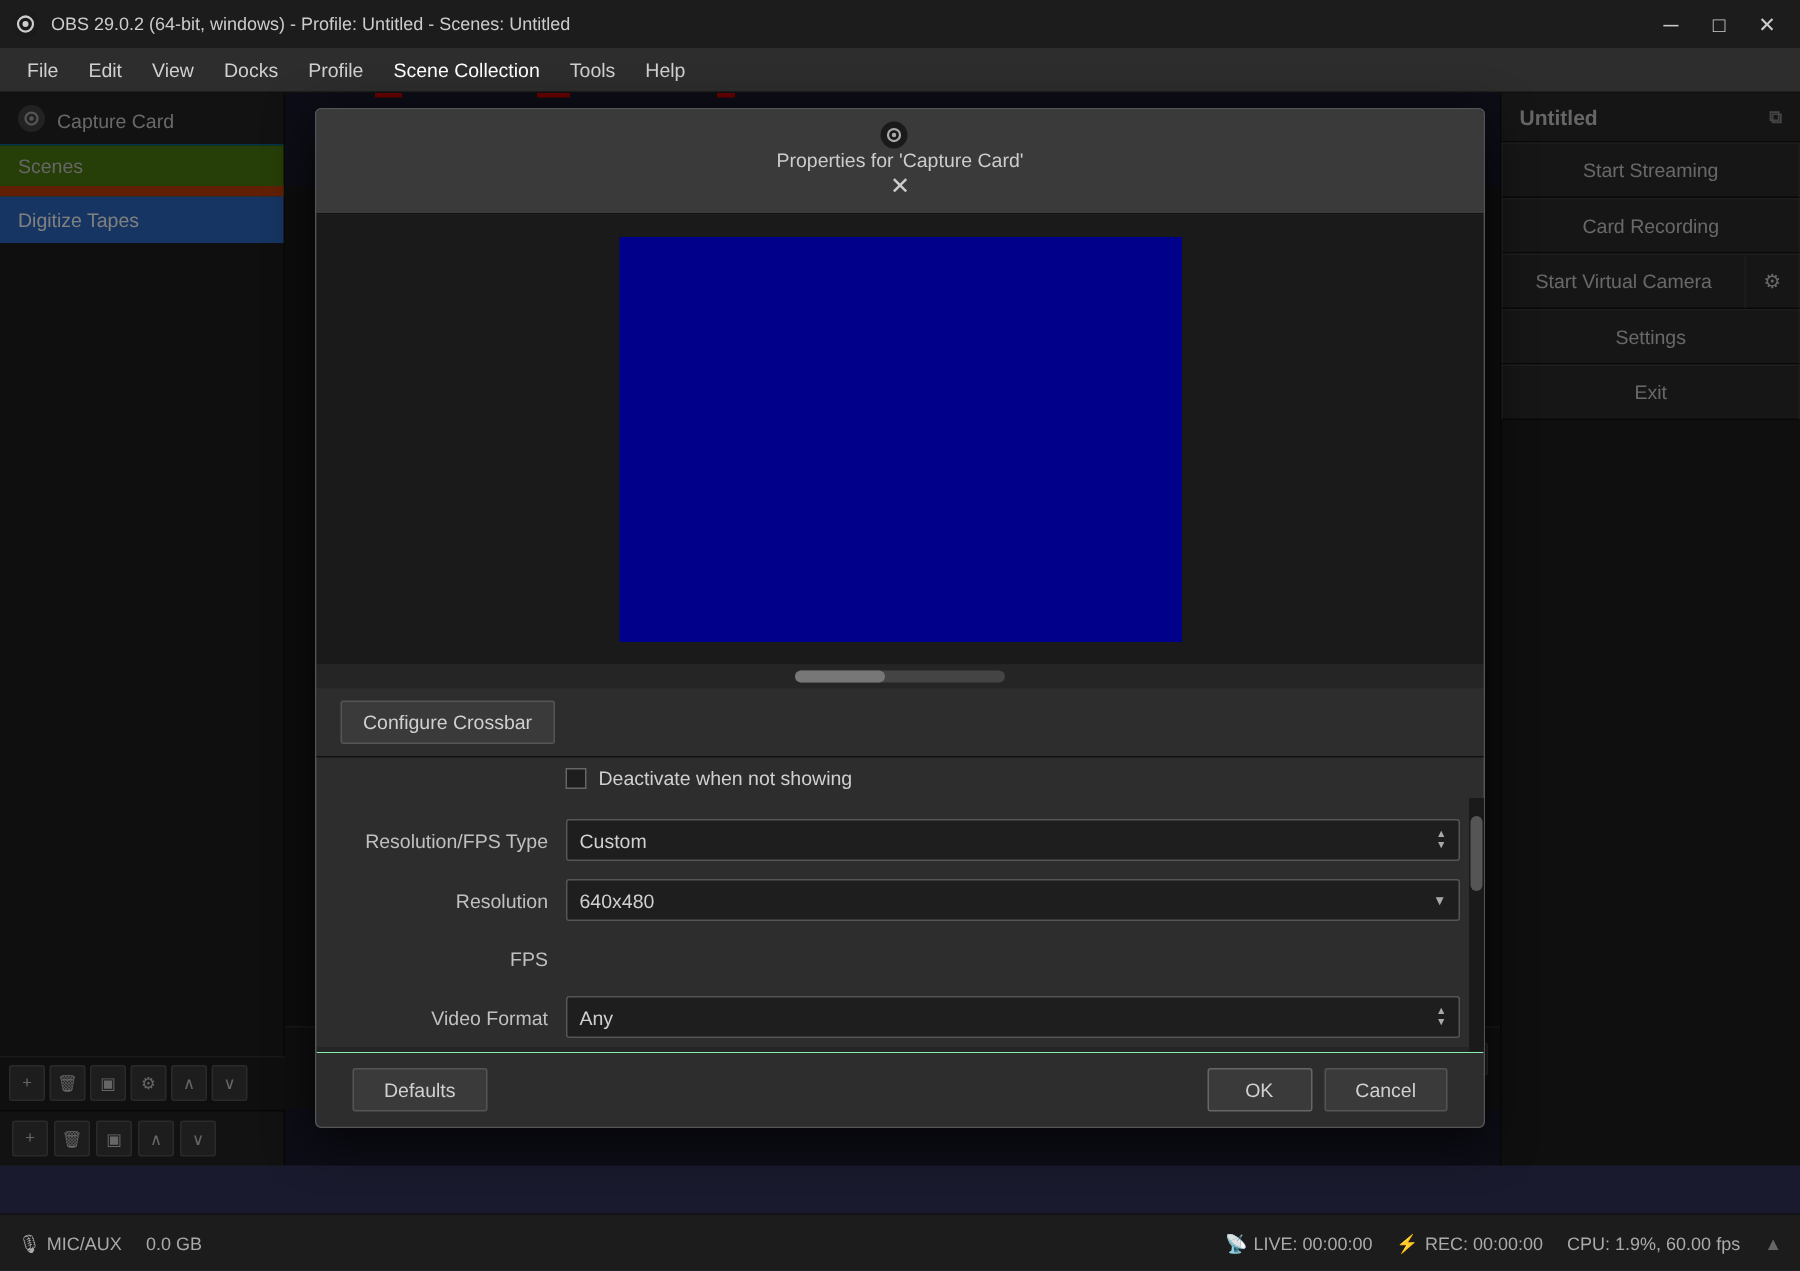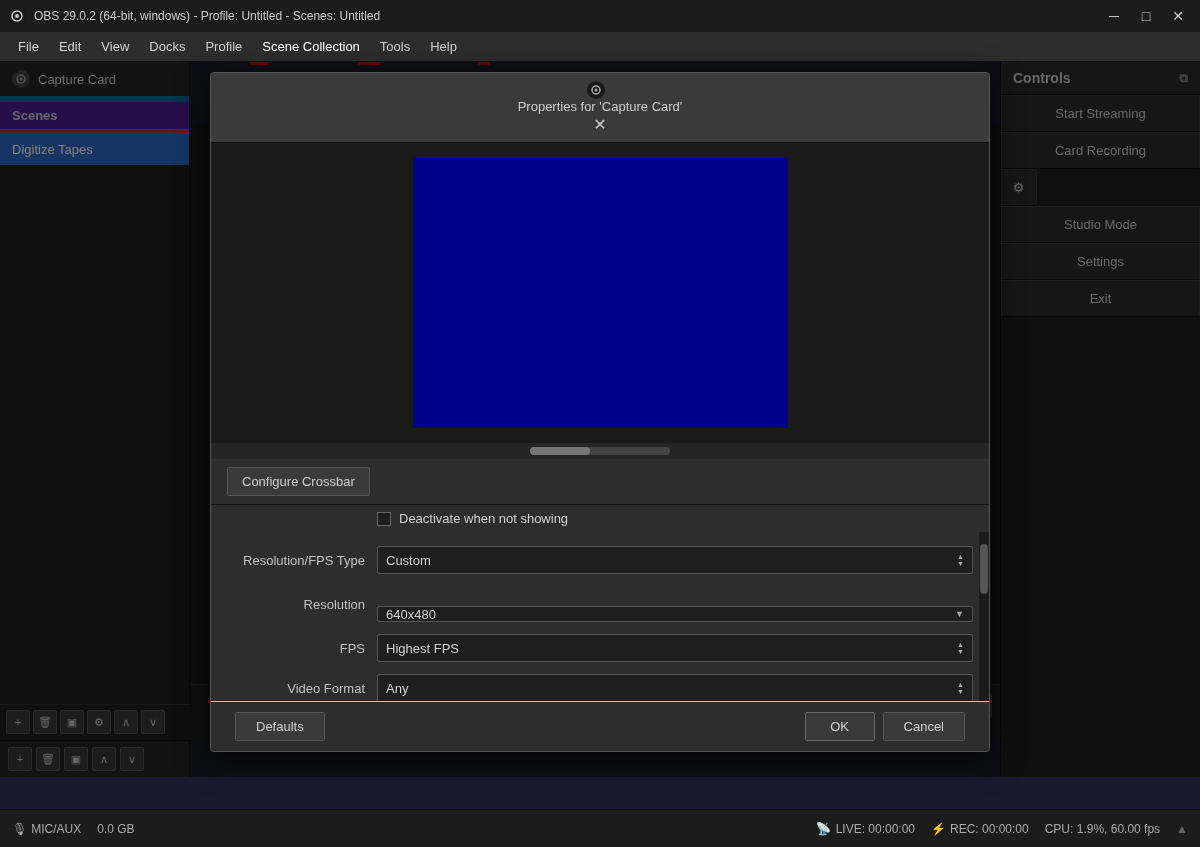--- a/index.html
+++ b/index.html
@@ -80,41 +80,41 @@
     
     .left-panel {
       width: 190px;
       background: #1e1e1e;
       border-right: 1px solid #111;
       display: flex;
       flex-direction: column;
     }
     .source-item {
       display: flex;
-      align-items: center;
+      align-items: flex-end;
       padding: 8px 12px;
-      border-bottom: 6px solid #0369a1;
+      border-bottom: 1px solid #0369a1;
       background: #252525;
     }
     .source-icon {
       width: 18px; height: 18px;
       border-radius: 50%;
       background: #444;
       margin-right: 8px;
       display: flex; align-items: center; justify-content: center;
       font-size: 10px;
       flex-shrink: 0;
     }
     .scenes-header {
       padding: 6px 12px;
       font-size: 13px;
-      font-weight: bold;
+      font-weight: normal;
       color: #ccc;
-      background: #4c1d95;
-      border-bottom: 5px solid #c2410c;
+      background: #4d7c0f;
+      border-bottom: 7px solid #c2410c;
     }
     .scene-item {
       padding: 8px 12px;
       cursor: pointer;
       color: #ccc;
     }
     .scene-item.active {
       background: #2d6ac4;
       color: #fff;
     }
@@ -542,29 +542,29 @@
       <button class="panel-btn">∧</button>
       <button class="panel-btn">∨</button>
     </div>
   </div>
 
   <div class="preview-bg">
   </div>
 
   <div class="right-panel" style="position: absolute; right: 0; top: 0; bottom: 0;">
     <div class="controls-header">
-      <span>Controls</span>
+      <span>Untitled</span>
       <span class="collapse-icon">⧉</span>
     </div>
     <button class="controls-btn">Start Streaming</button>
     <button class="controls-btn">Card Recording</button>
     <div class="virtual-cam-row">
+      <button class="virtual-cam-btn">Start Virtual Camera</button>
       <button class="settings-gear-btn">⚙</button>
     </div>
-    <button class="controls-btn">Studio Mode</button>
     <button class="controls-btn">Settings</button>
     <button class="controls-btn">Exit</button>
     <div class="right-panel-spacer"></div>
   </div>
 
   <div class="bottom-audio-detail">
     <div class="audio-row">
       <span class="vol-label">MIC/AUX</span>
       <div class="meter-outer">
         <div style="display: flex; height: 100%; width: 100%;">
@@ -651,35 +651,28 @@
             <span>Custom</span>
             <div style="display:flex; flex-direction:column; gap:0;">
               <span style="font-size:7px; color:#aaa; line-height:1; cursor:pointer;">▲</span>
               <span style="font-size:7px; color:#aaa; line-height:1; cursor:pointer;">▼</span>
             </div>
           </div>
         </div>
 
         <div class="form-row">
           <span class="form-label">Resolution</span>
-          <div style="flex:1; background:#1e1e1e; border:1px solid #555; color:#d0d0d0; padding:4px 8px; font-size:13px; border-radius:2px; height:16px; display:flex; align-items:center; justify-content:space-between;margin-top:20px;">
+          <div style="flex:1; background:#1e1e1e; border:1px solid #555; color:#d0d0d0; padding:4px 8px; font-size:13px; border-radius:2px; height:28px; display:flex; align-items:center; justify-content:space-between;">
             <span>640x480</span>
             <span style="font-size:9px; color:#aaa;">▼</span>
           </div>
         </div>
 
         <div class="form-row">
           <span class="form-label">FPS</span>
-          <div style="flex:1; background:#1e1e1e; border:1px solid #555; color:#d0d0d0; padding:4px 8px; font-size:13px; border-radius:2px; height:28px; display:flex; align-items:center; justify-content:space-between;">
-            <span>Highest FPS</span>
-            <div style="display:flex; flex-direction:column; gap:0;">
-              <span style="font-size:7px; color:#aaa; line-height:1; cursor:pointer;">▲</span>
-              <span style="font-size:7px; color:#aaa; line-height:1; cursor:pointer;">▼</span>
-            </div>
-          </div>
         </div>
 
         <div class="form-row">
           <span class="form-label">Video Format</span>
           <div style="flex:1; background:#1e1e1e; border:1px solid #555; color:#d0d0d0; padding:4px 8px; font-size:13px; border-radius:2px; height:28px; display:flex; align-items:center; justify-content:space-between;gap:20px;">
             <span>Any</span>
             <div style="display:flex; flex-direction:column; gap:0;">
               <span style="font-size:7px; color:#aaa; line-height:1; cursor:pointer;">▲</span>
               <span style="font-size:7px; color:#aaa; line-height:1; cursor:pointer;">▼</span>
             </div>

